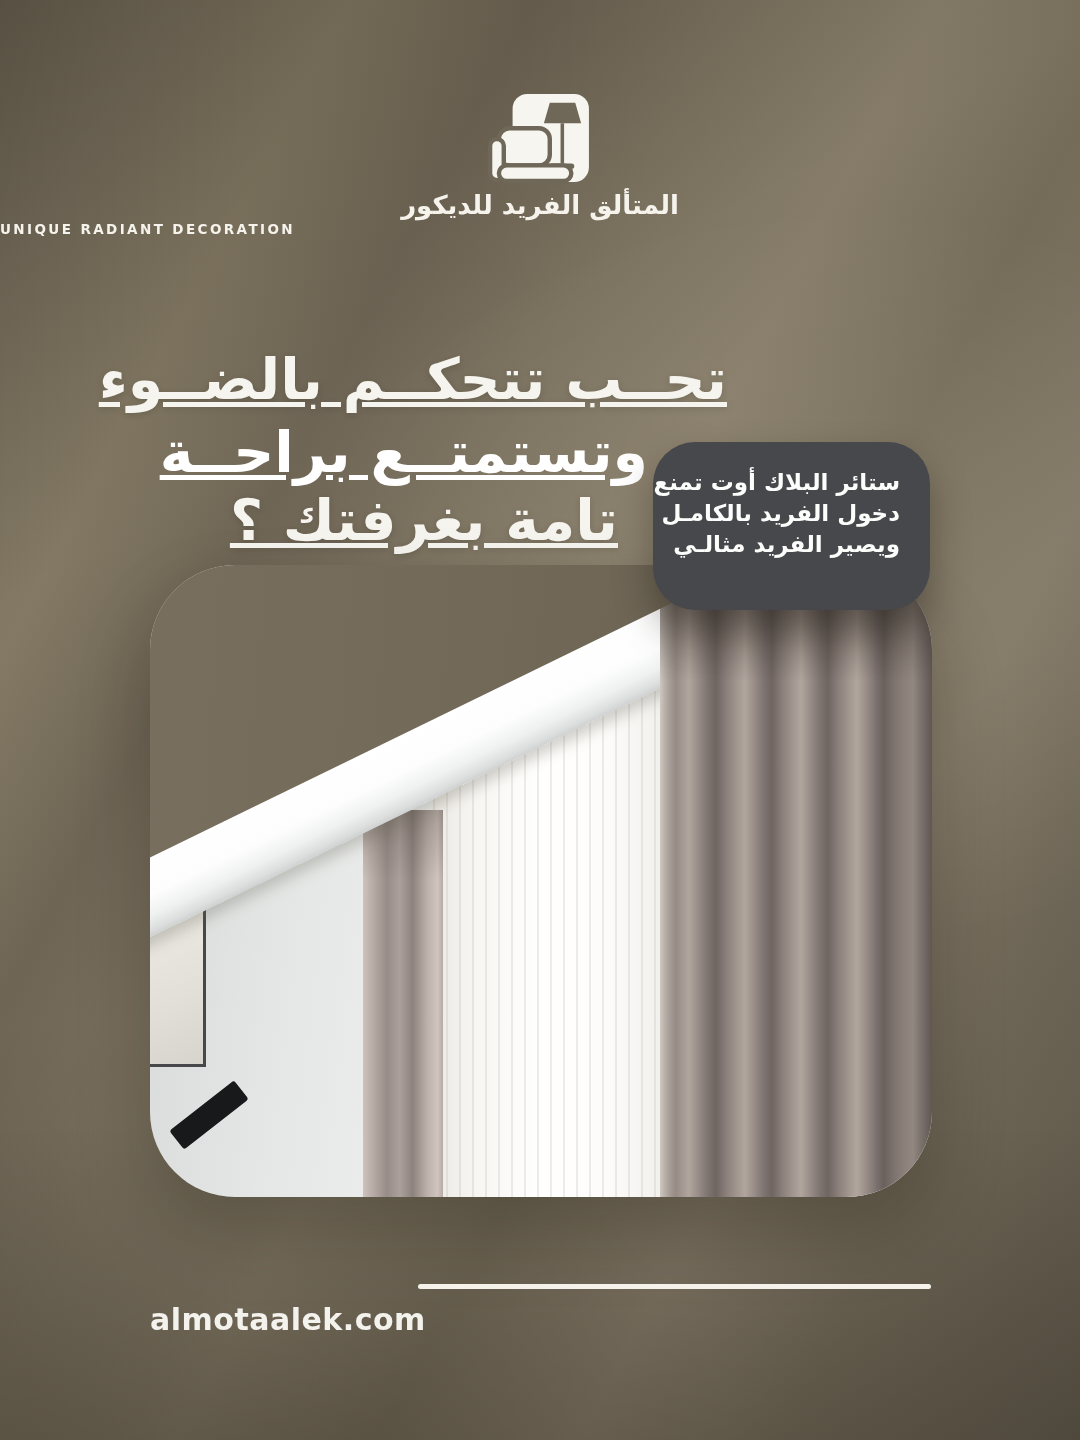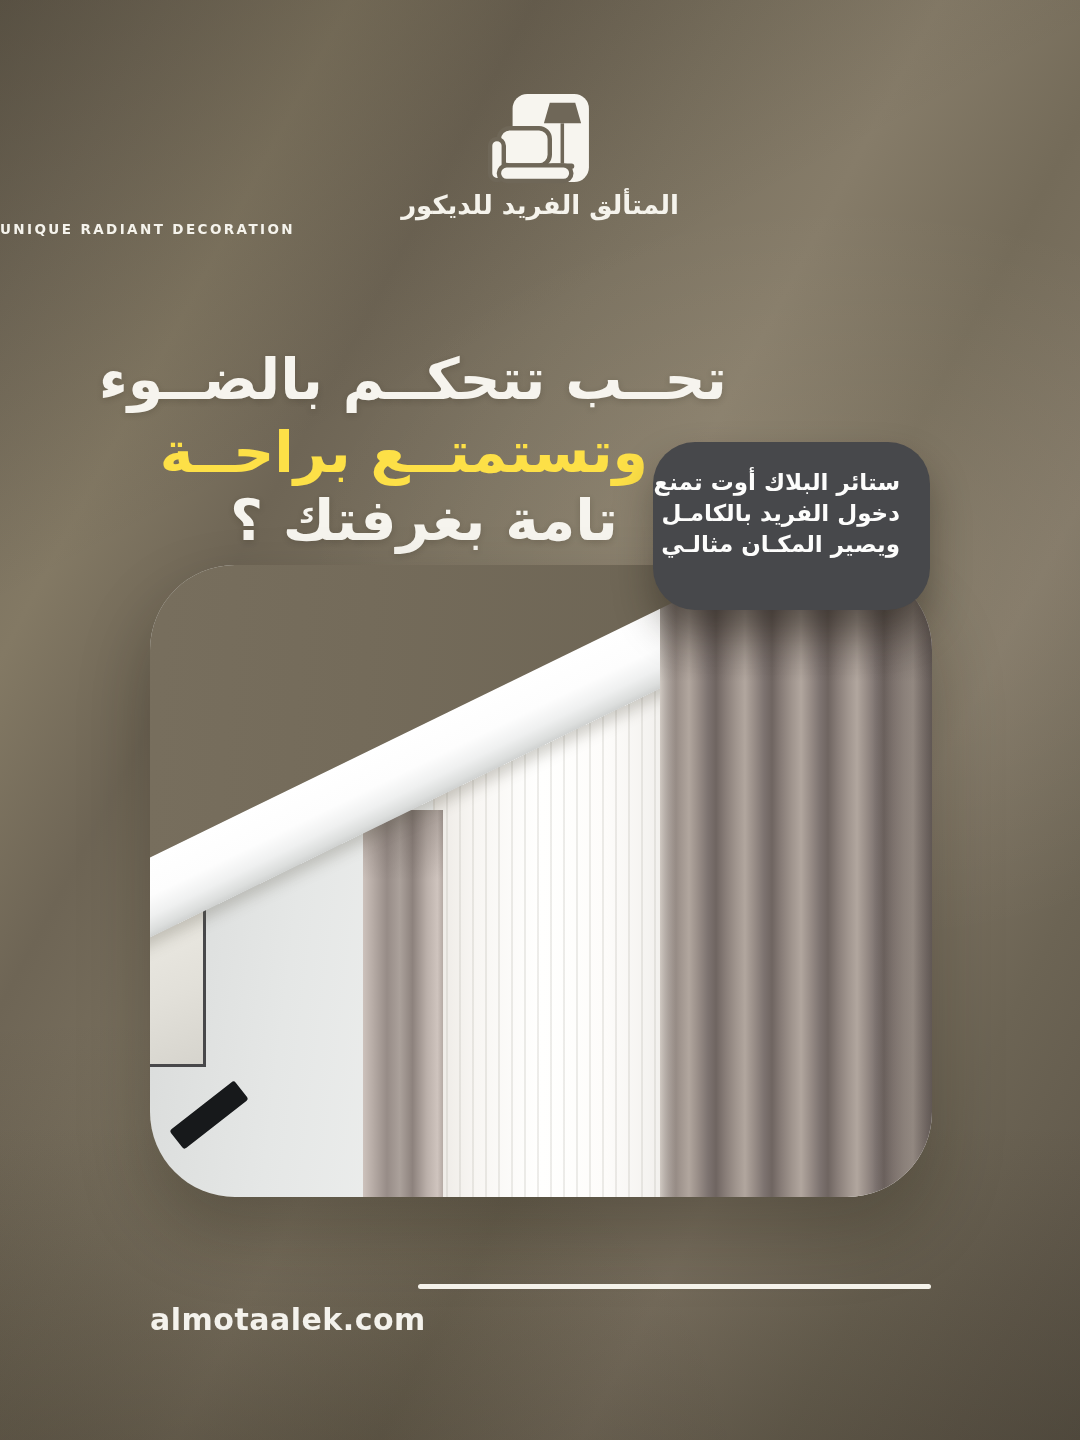--- a/index.html
+++ b/index.html
@@ -32,23 +32,23 @@
     position:absolute;left:0;width:1080px;top:190px;text-align:center;
     direction:rtl;color:#f5f3ec;font-size:26px;font-weight:bold;letter-spacing:0;
   }
   .brand-en{
     position:absolute;left:0;width:1080px;top:221px;text-align:left;
     color:#f5f3ec;font-size:13.5px;font-weight:bold;letter-spacing:2.4px;
   }
 
   
   .hl{position:absolute;direction:rtl;white-space:nowrap;font-weight:bold;
-      font-size:57px;line-height:64px;text-shadow:0 2px 6px rgba(40,33,23,0.18);}
+      font-size:57px;line-height:64px;text-shadow:0 2px 6px rgba(40,33,23,0.18);text-decoration:underline;}
   .hl-1{top:347px;right:353px;color:#f6f4ee;}
-  .hl-2{top:420px;right:432px;color:#fde047;text-shadow:none;}
+  .hl-2{top:420px;right:432px;color:#ffffff;text-shadow:none;}
   .hl-3{top:488px;right:462px;color:#f6f4ee;}
 
   
   .bubble{
     position:absolute;left:653px;top:442px;width:277px;height:168px;
     background:#47484b;border-radius:42px;
     box-shadow:0 22px 38px rgba(28,23,16,0.38);
     z-index:5;
   }
   .bubble-text{
@@ -159,19 +159,19 @@
     <div class="cornice"></div>
     <div class="blend-strip"></div>
     <div class="curtain-right"></div>
     <div class="blend-cover"></div>
   </div>
 
   <div class="bubble">
     <div class="bubble-text">
       <div>ستائر البلاك أوت تمنع</div>
       <div>دخول الفريد بالكامـل</div>
-      <div>ويصير المكـان مثالـي</div>
+      <div>ويصير الفريد مثالـي</div>
     </div>
   </div>
 
   <div class="site">almotaalek.com</div>
   <div class="site-line"></div>
 </div>
 
 </body></html>

